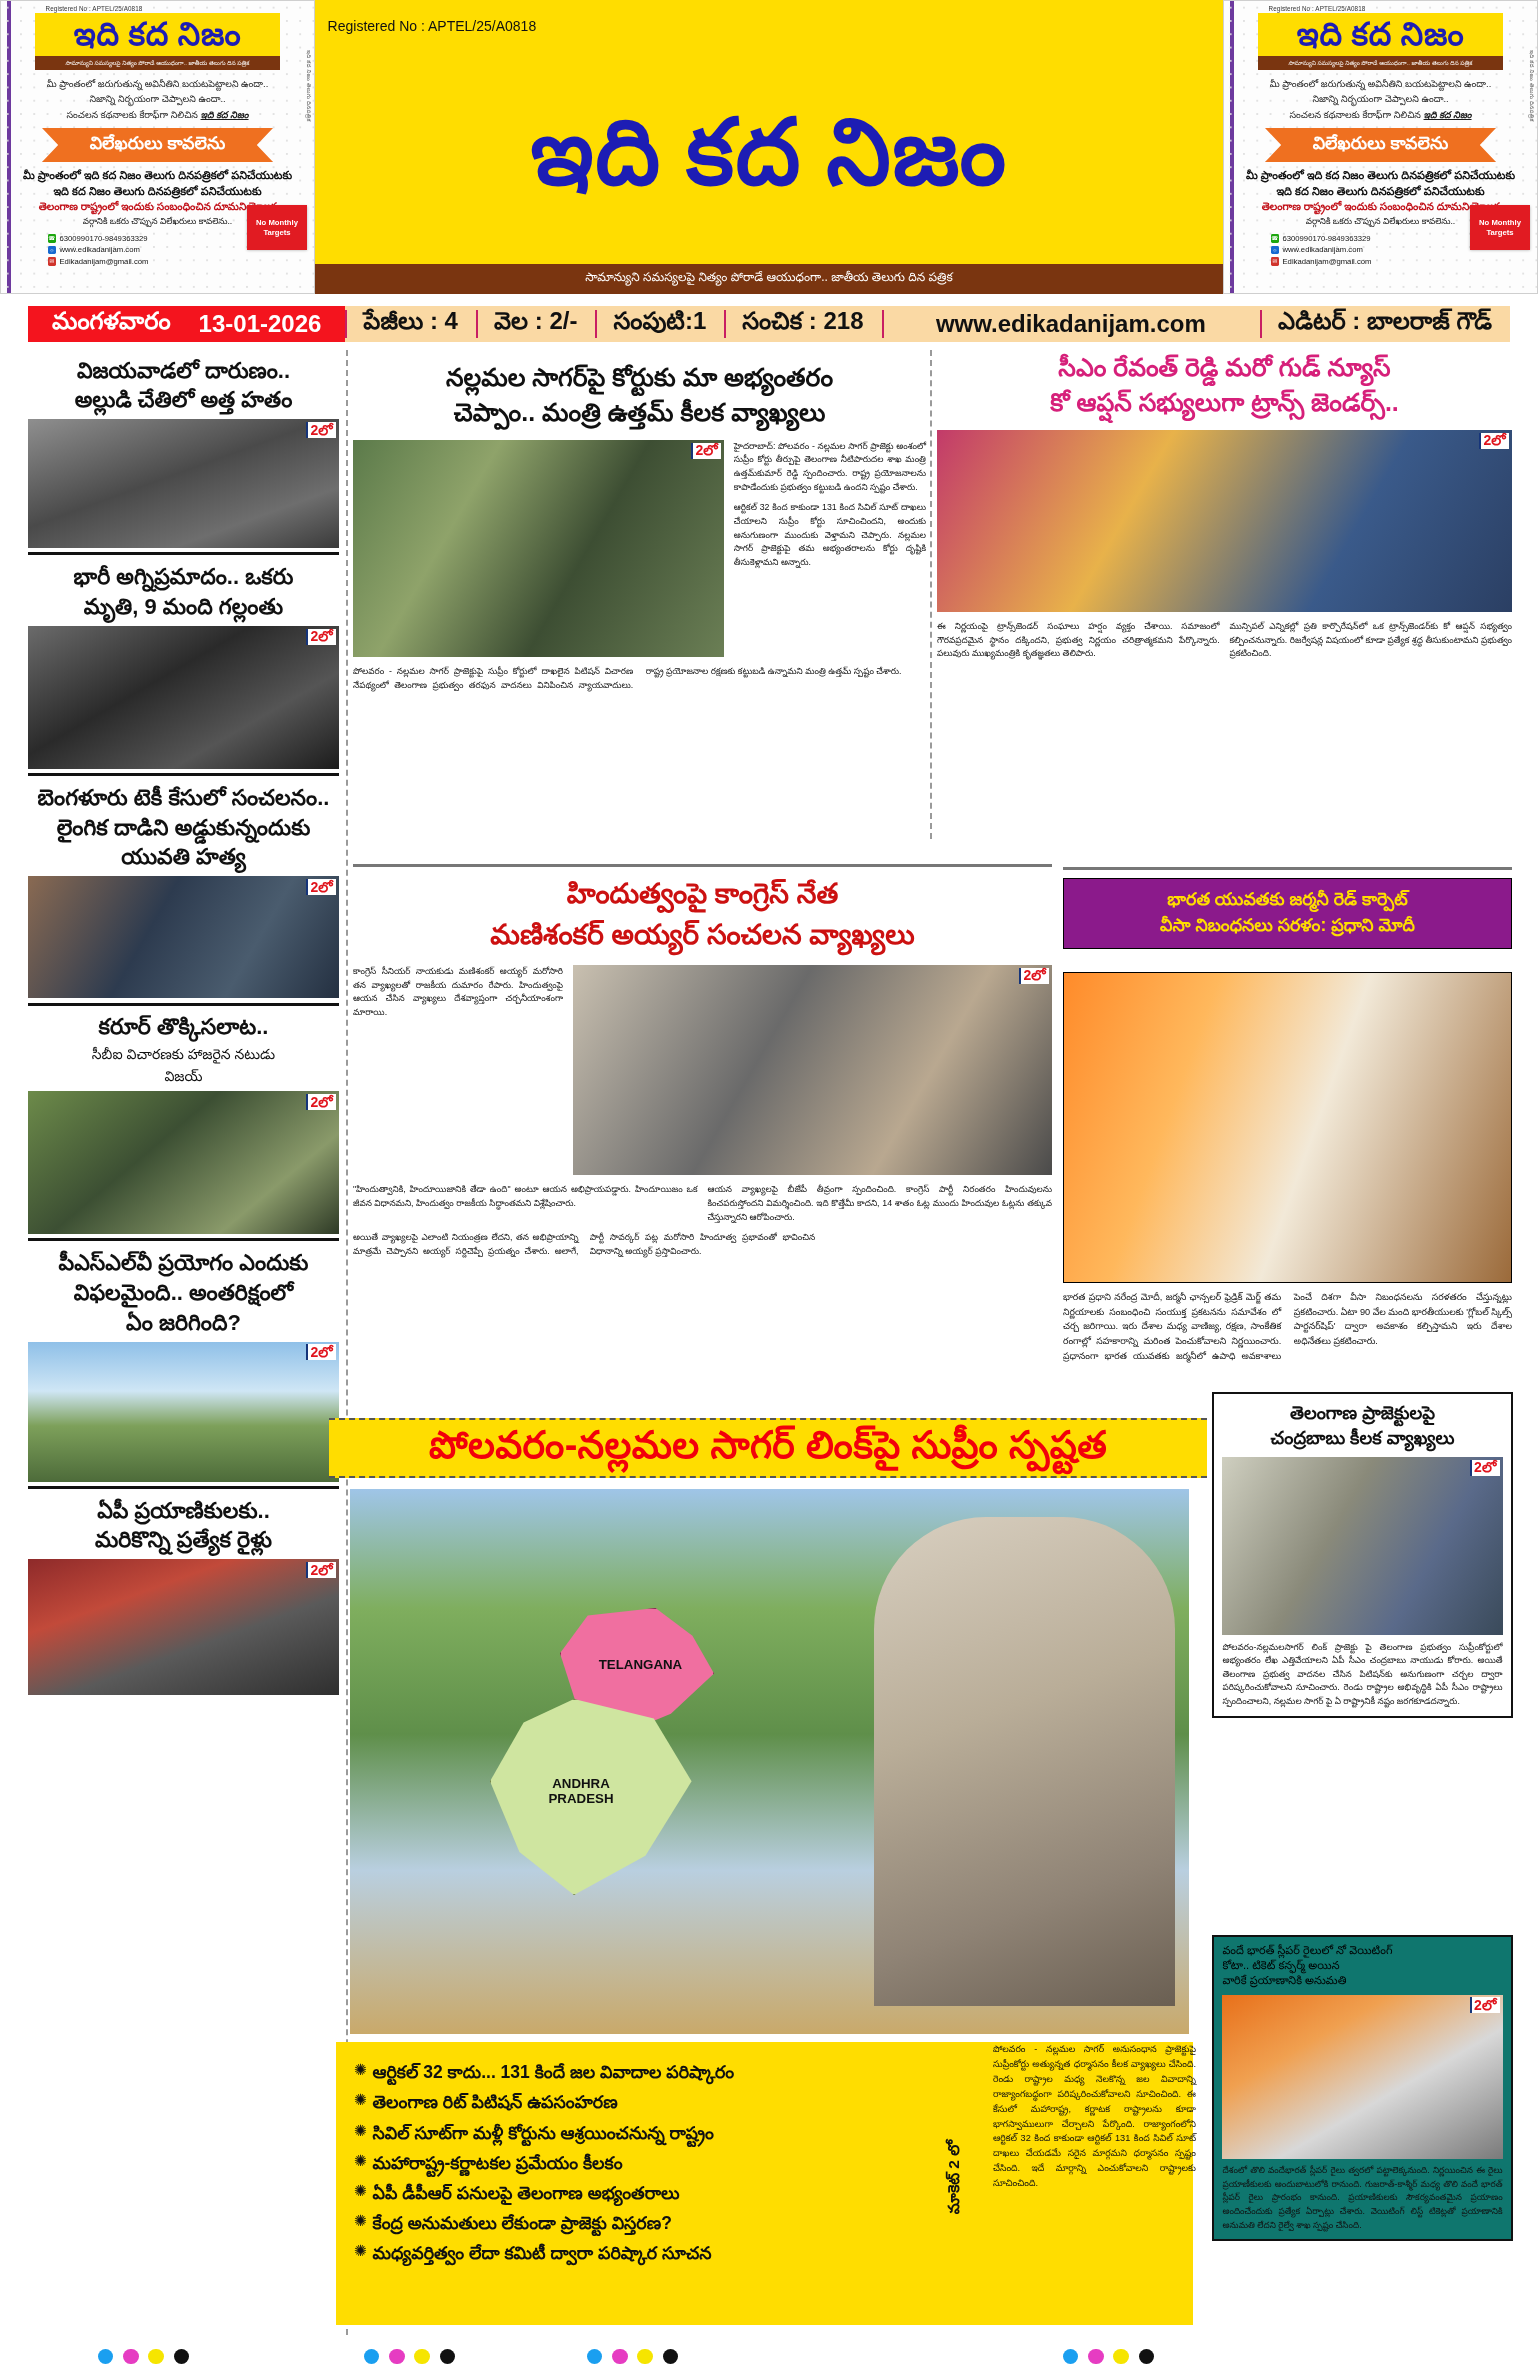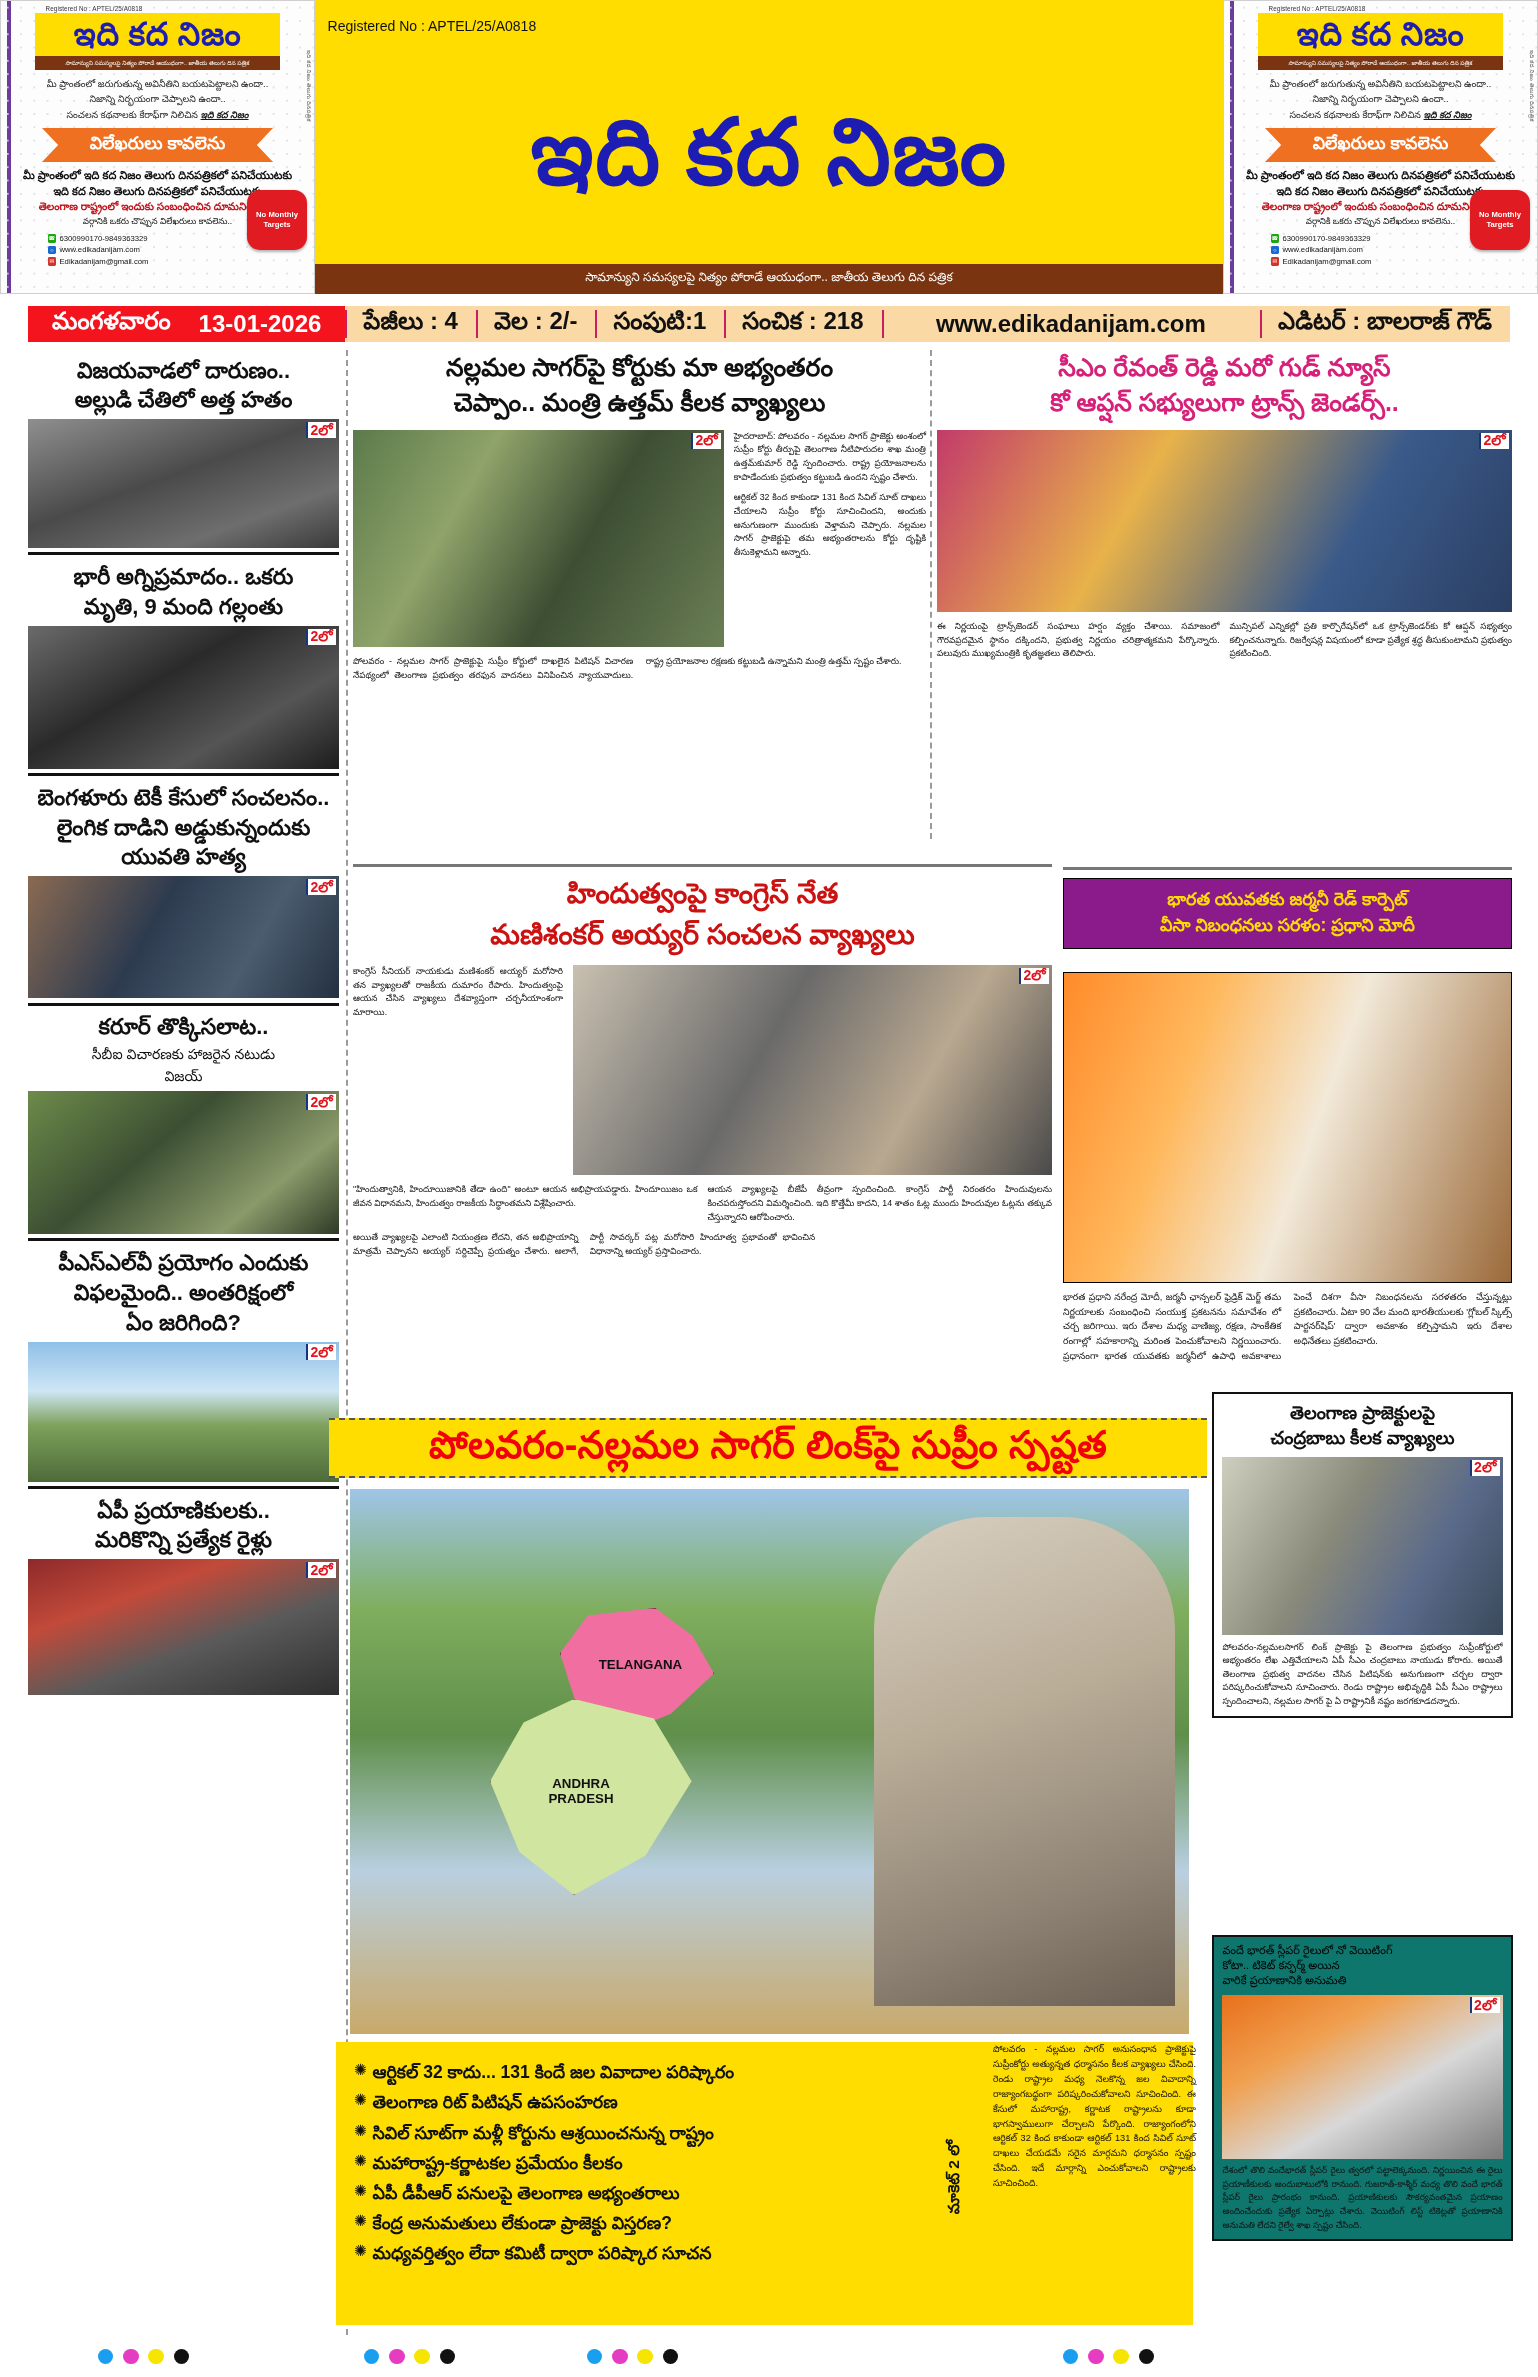--- a/index.html
+++ b/index.html
@@ -86,22 +86,22 @@
   .ic-sq {
     width:8.4px;height:8.4px;flex:0 0 8.4px;border-radius:1.4px;
     display:inline-flex;align-items:center;justify-content:center;
     font-size:5.6px;color:#fff;
   }
   .ic-ph { background:#1da60f; }
   .ic-web{ background:#1769d0; }
   .ic-mail{background:#d0342c;}
   .no-target {
     position:absolute; right:7px; bottom:43px; z-index:3;
-    width: 60px; height: 60px; background:#e11b22; color:#fff;
-    border-radius:13px; text-align:center;
+    width: 60px; height: 45px; background:#e11b22; color:#fff;
+    border-radius:0; text-align:center;
     display:flex;flex-direction:column;align-items:center;justify-content:center;
     font-size:7.7px; font-weight:bold; line-height:1.25;
     box-shadow:0 1.4px 2.8px rgba(0,0,0,.3);
   }
   .ad-vert {
     position:absolute; right:1.4px; top:49px;
     writing-mode: vertical-rl;
     font-size:5.6px; color:#555; letter-spacing:0.3px;
   }
 
@@ -178,21 +178,21 @@
   }
   .ph-gray { background: linear-gradient(160deg,#8f8f8f,#4a4a4a 45%,#6e6e6e 75%,#3a3a3a); }
   .ph-fire { background: linear-gradient(150deg,#6b6b6b,#2a2a2a 40%,#555 70%,#1c1c1c); }
   .ph-people { background: linear-gradient(120deg,#8a6a52,#2d3b4f 40%,#4a5c6e 70%,#243041); }
   .ph-police { background: linear-gradient(140deg,#6d8b4a,#3c4f33 40%,#8a9a6a 75%,#2e3a26); }
   .ph-rocket { background: linear-gradient(180deg,#8fc0e8 0%,#cfe6f5 35%,#7da05a 60%,#4d6b3a 100%); }
   .ph-train { background: linear-gradient(160deg,#8e2a2a,#c24a3a 30%,#5a5a5a 60%,#2f2f2f); }
 
   
   .col-center {
-    position:absolute; left:353px; top:350px; width: 573px;
+    position:absolute; left:353px; top:360px; width: 573px;
   }
   .ch { font-size:25px; font-weight:bold; color:#111; text-align:center; line-height:1.4;}
 
   
   .col-right {
     position:absolute; left:937px; top:350px; width: 575px;
   }
   .rh { font-size:25px; font-weight:bold; color:#d6207a; text-align:center; line-height:1.4;}
 
   .vrule.v2 { left: 930px; top:350px; height: 489px;}

